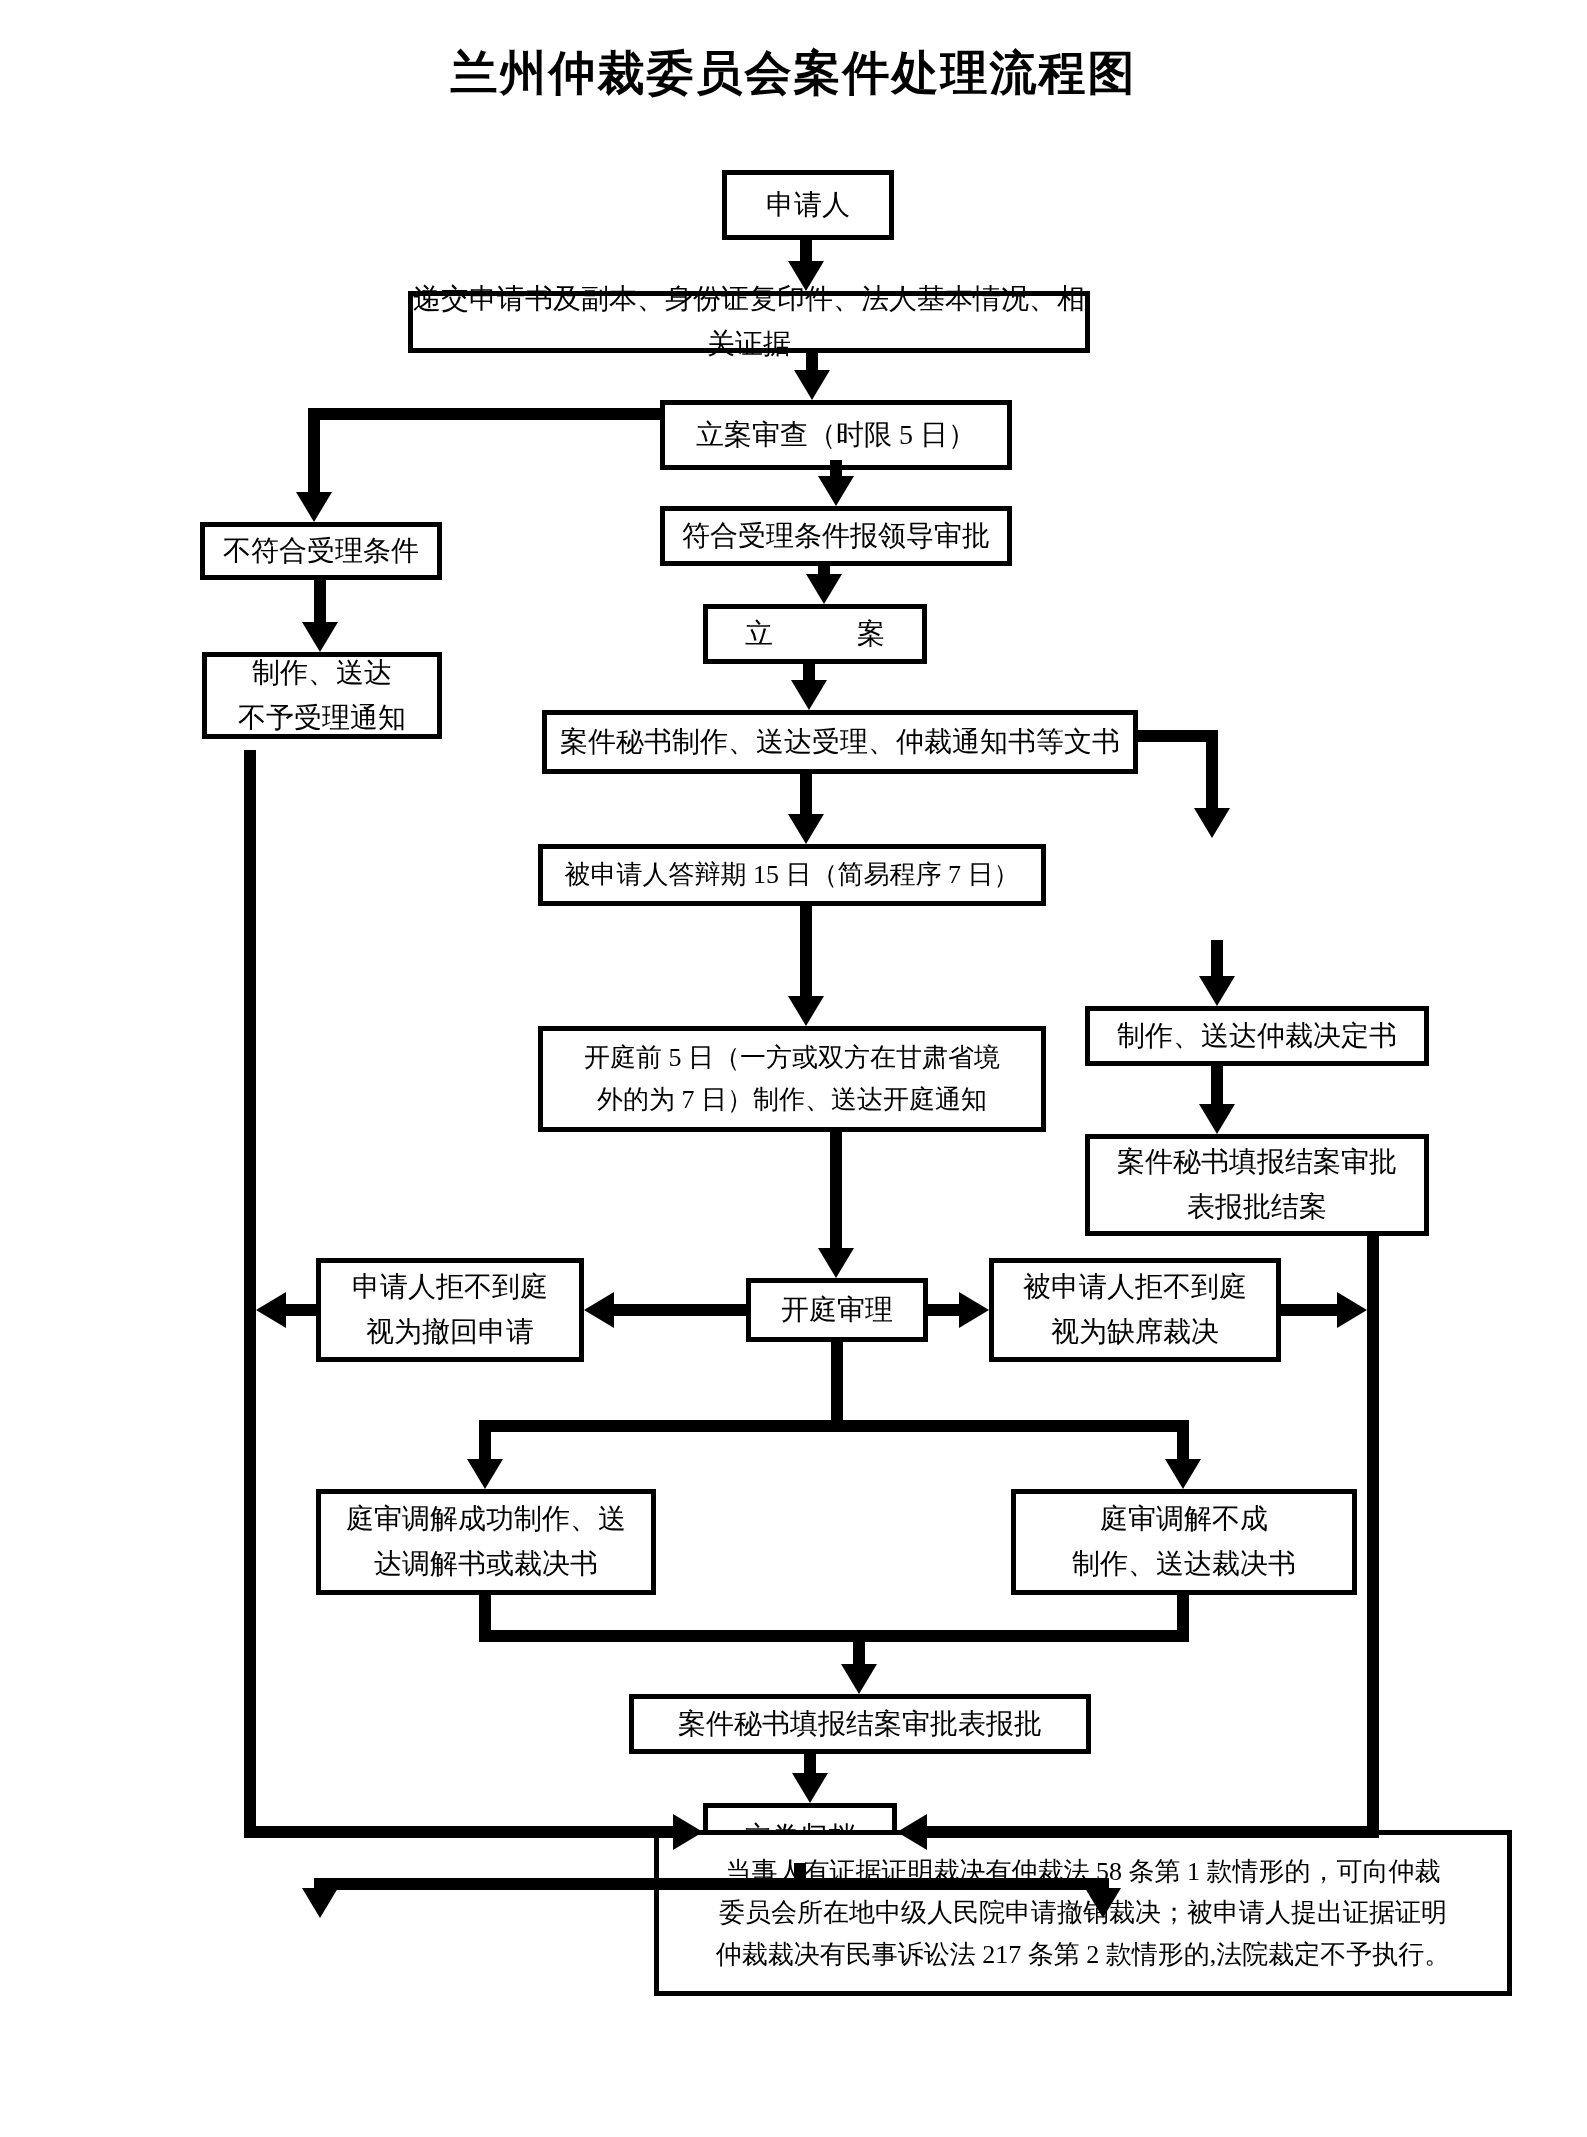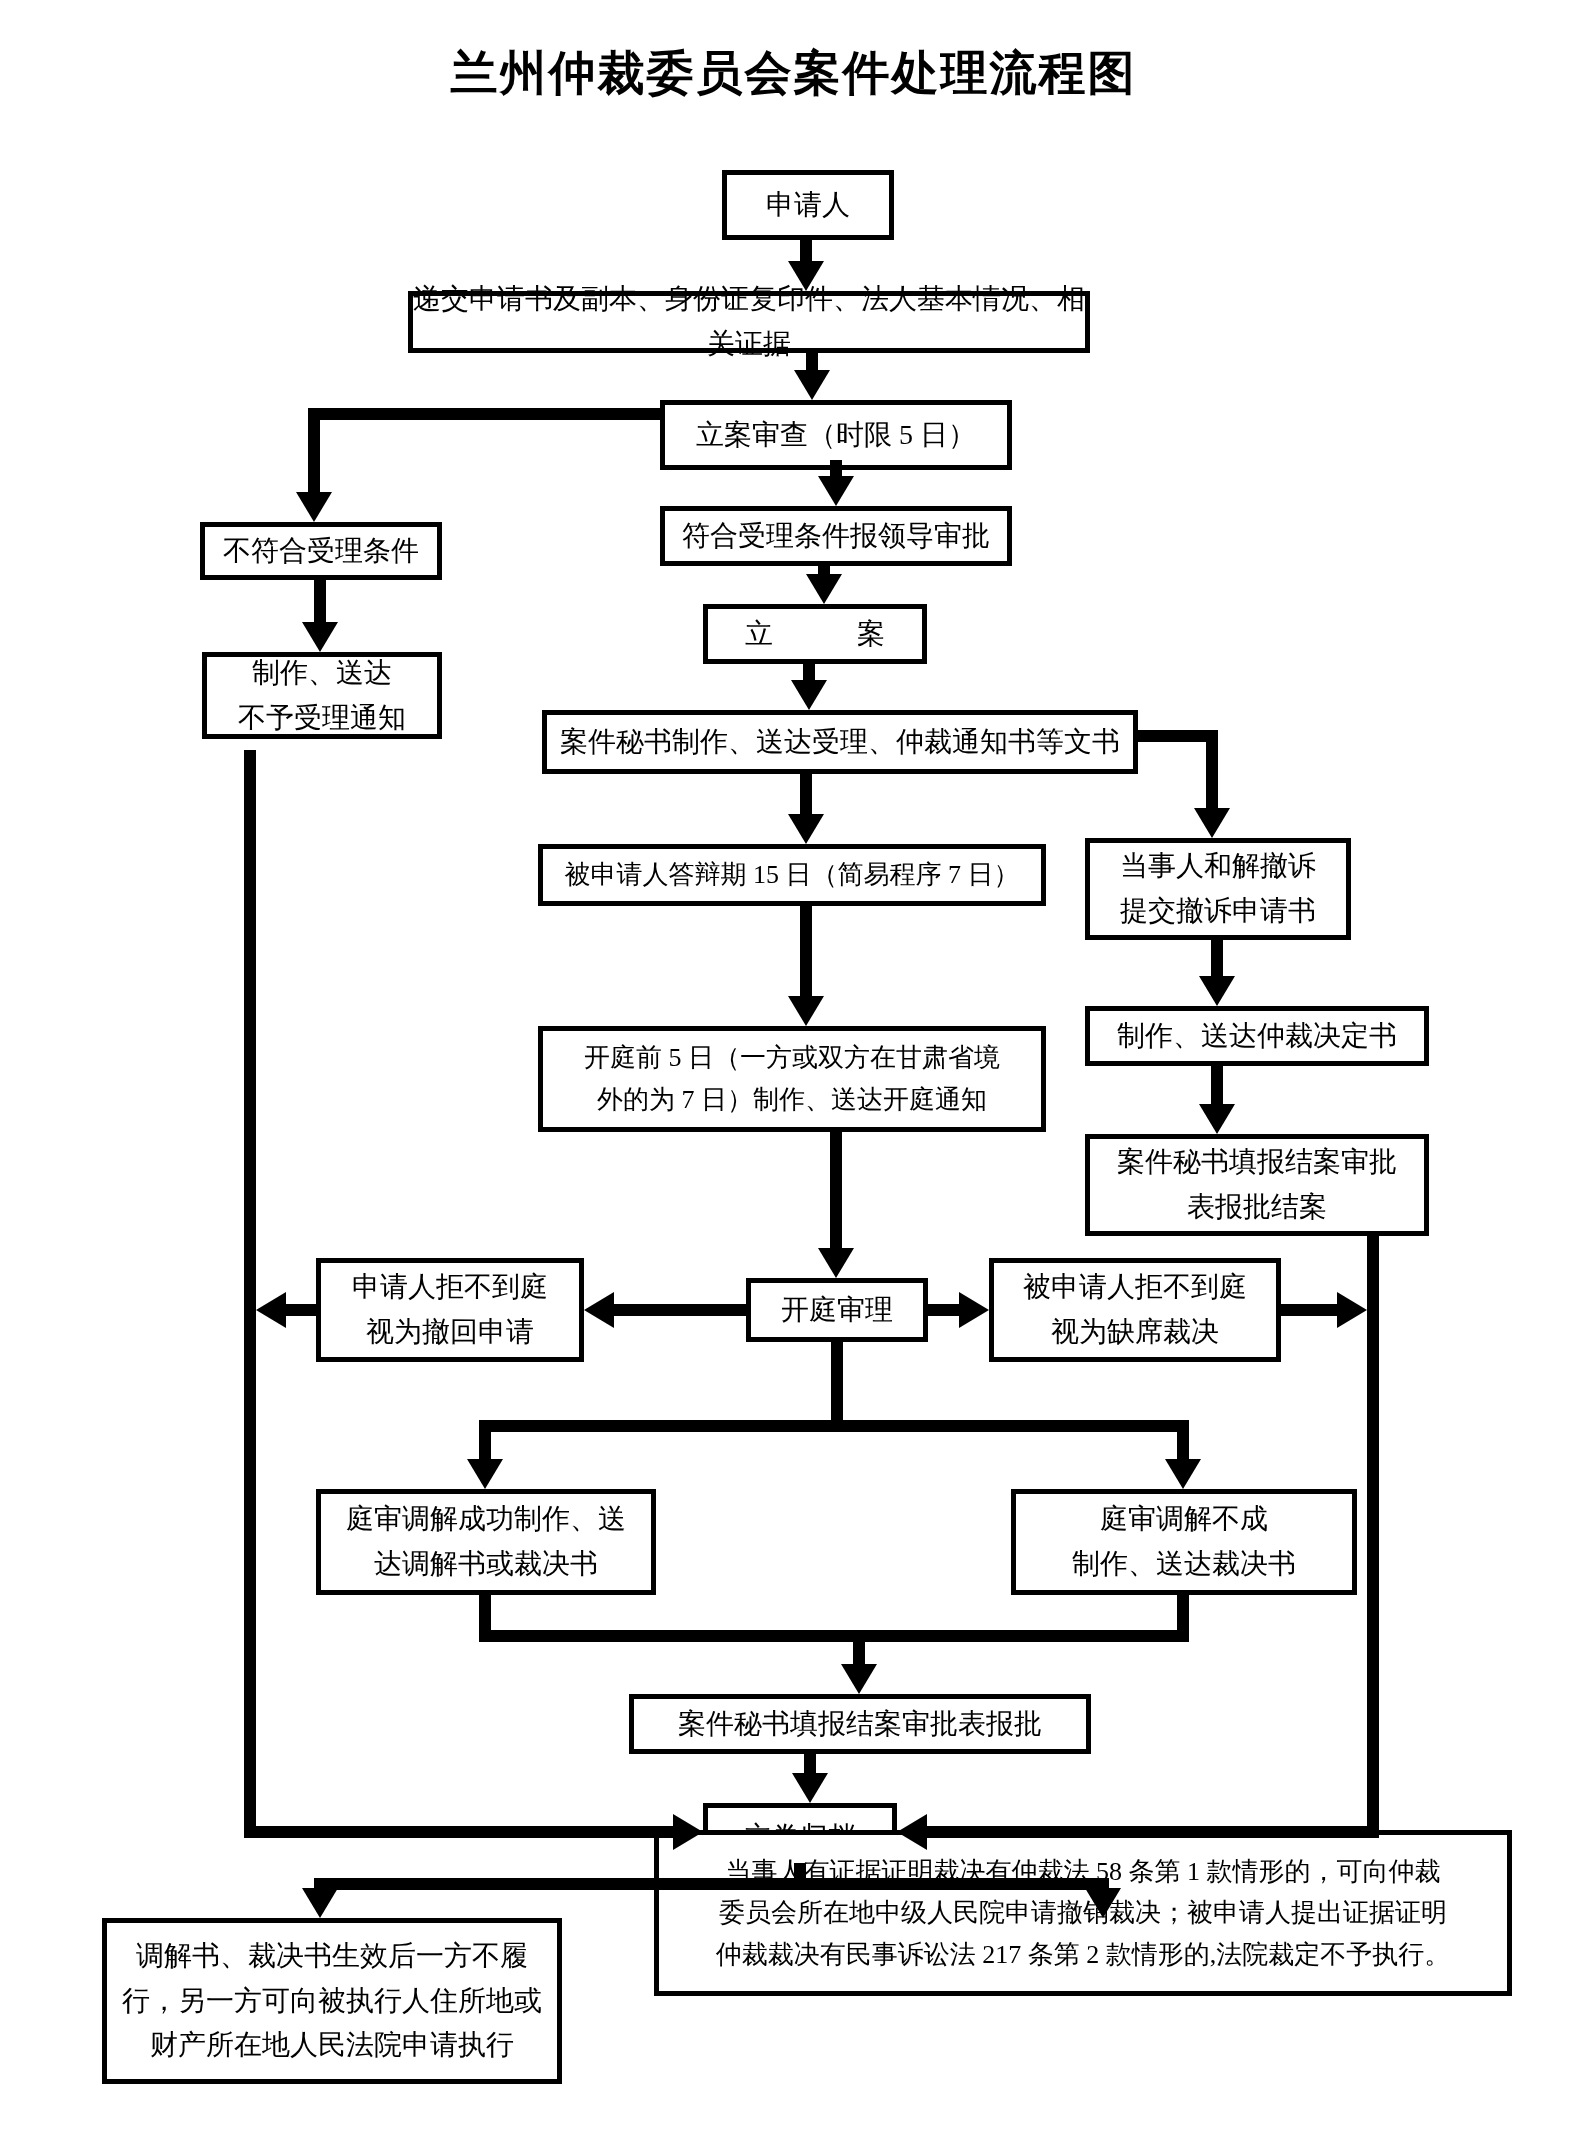--- a/index.html
+++ b/index.html
@@ -41,41 +41,36 @@
   <div class="box" style="left:722px;top:170px;width:172px;height:70px">申请人</div>
   <div class="box" style="left:408px;top:291px;width:682px;height:62px">递交申请书及副本、身份证复印件、法人基本情况、相关证据</div>
   <div class="box" style="left:660px;top:400px;width:352px;height:70px">立案审查（时限 5 日）</div>
   <div class="box" style="left:200px;top:522px;width:242px;height:58px">不符合受理条件</div>
   <div class="box" style="left:660px;top:506px;width:352px;height:60px">符合受理条件报领导审批</div>
   <div class="box" style="left:703px;top:604px;width:224px;height:60px">立　　　案</div>
   <div class="box" style="left:202px;top:652px;width:240px;height:87px">制作、送达
 不予受理通知</div>
   <div class="box" style="left:542px;top:710px;width:596px;height:64px">案件秘书制作、送达受理、仲裁通知书等文书</div>
   <div class="box small" style="left:538px;top:844px;width:508px;height:62px">被申请人答辩期 15 日（简易程序 7 日）</div>
-  <div class="box" style="left:1085px;top:838px;width:266px;height:102px">当事人和解撤诉
-提交撤诉申请书</div>
   <div class="box small" style="left:538px;top:1026px;width:508px;height:106px">开庭前 5 日（一方或双方在甘肃省境
 外的为 7 日）制作、送达开庭通知</div>
   <div class="box" style="left:1085px;top:1006px;width:344px;height:60px">制作、送达仲裁决定书</div>
   <div class="box" style="left:1085px;top:1134px;width:344px;height:102px">案件秘书填报结案审批
 表报批结案</div>
   <div class="box" style="left:746px;top:1278px;width:182px;height:64px">开庭审理</div>
   <div class="box" style="left:316px;top:1258px;width:268px;height:104px">申请人拒不到庭
 视为撤回申请</div>
   <div class="box" style="left:989px;top:1258px;width:292px;height:104px">被申请人拒不到庭
 视为缺席裁决</div>
   <div class="box" style="left:316px;top:1489px;width:340px;height:106px">庭审调解成功制作、送
 达调解书或裁决书</div>
   <div class="box" style="left:1011px;top:1489px;width:346px;height:106px">庭审调解不成
 制作、送达裁决书</div>
   <div class="box" style="left:629px;top:1694px;width:462px;height:60px">案件秘书填报结案审批表报批</div>
   <div class="box" style="left:703px;top:1803px;width:194px;height:68px">立卷归档</div>
-  <div class="box" style="left:102px;top:1918px;width:460px;height:166px">调解书、裁决书生效后一方不履
-行，另一方可向被执行人住所地或
-财产所在地人民法院申请执行</div>
   <div class="box small" style="left:654px;top:1830px;width:858px;height:166px">当事人有证据证明裁决有仲裁法 58 条第 1 款情形的，可向仲裁
 委员会所在地中级人民院申请撤销裁决；被申请人提出证据证明
 仲裁裁决有民事诉讼法 217 条第 2 款情形的,法院裁定不予执行。</div>
 
   <div class="v" style="left:800px;top:240px;height:26px"></div>
   <div class="ah down" style="left:788px;top:261px"></div>
 
   <div class="v" style="left:806px;top:353px;height:22px"></div>
   <div class="ah down" style="left:794px;top:370px"></div>
 

